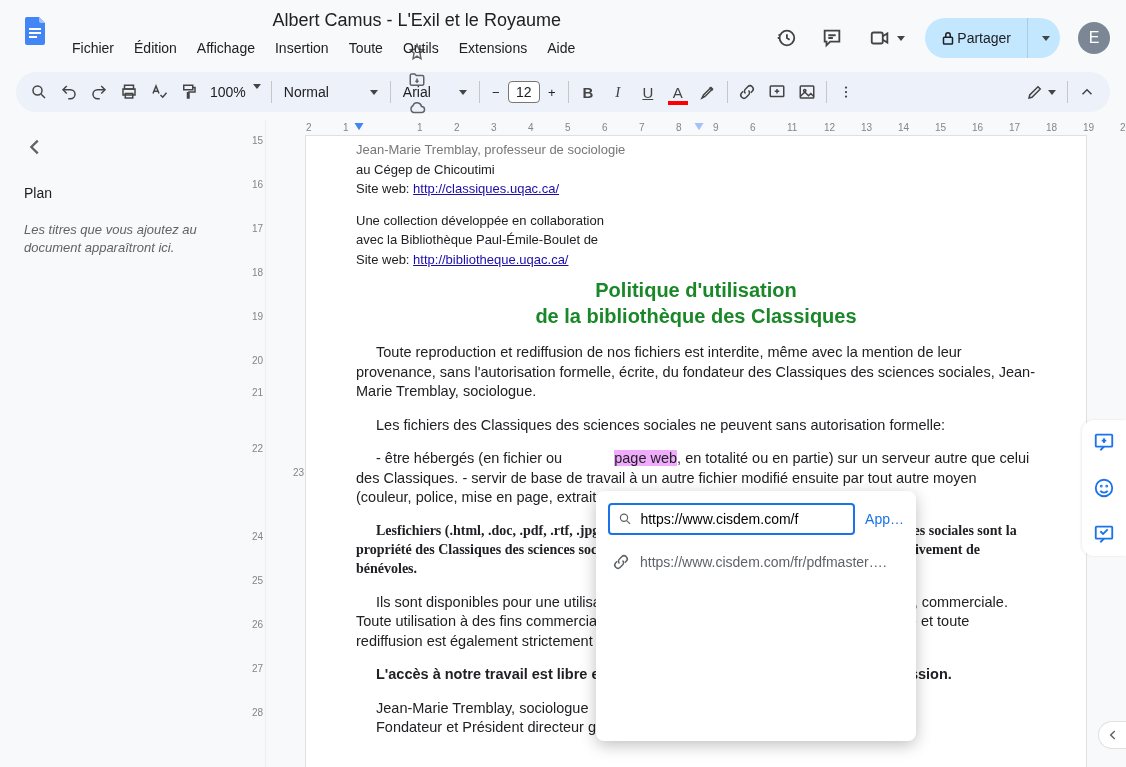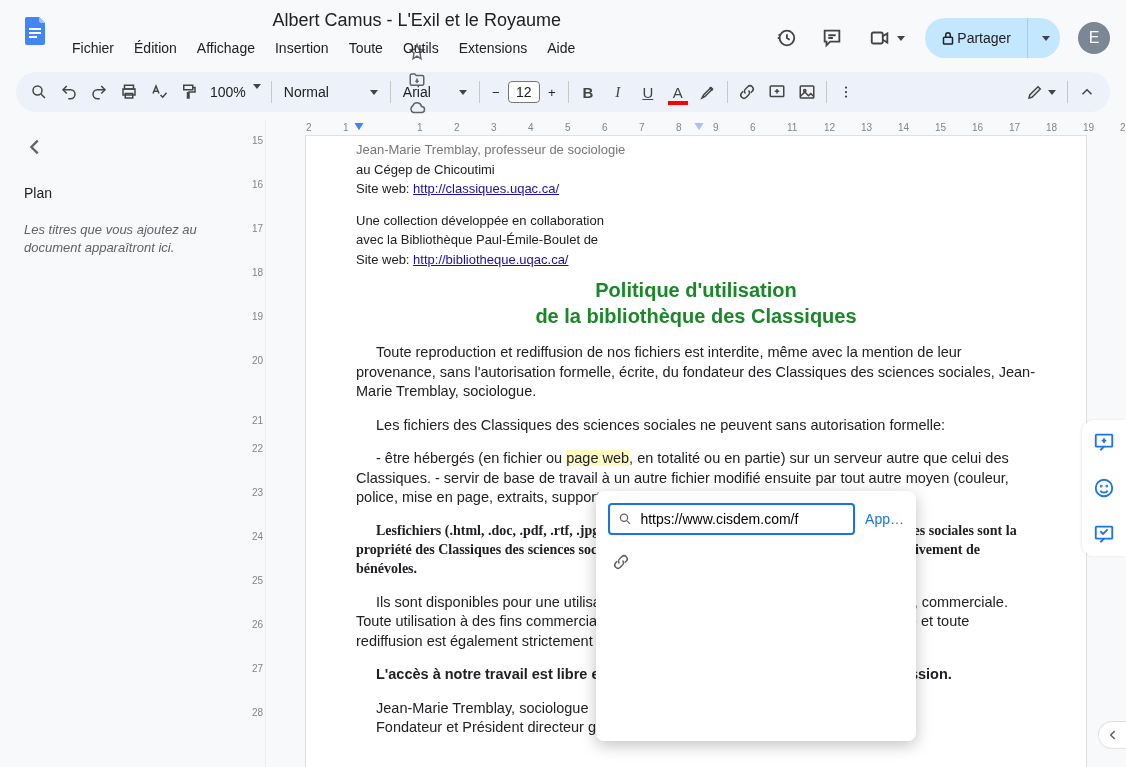--- a/index.html
+++ b/index.html
@@ -49,21 +49,21 @@
 .ruler-h-tick { position: absolute; top: 2px; }
 .ruler-h-marker { position: absolute; top: 3px; width: 10px; height: 9px; }
 
 .page { width: 780px; background: #fff; margin: 0 40px 30px 40px; box-shadow: 0 0 0 1px #e0e0e0; padding: 10px 50px 40px 50px; position: relative; min-height: 640px; }
 .tc { text-align: left; font-family: Liberation Sans, sans-serif; font-size: 13px; line-height: 1.5; }
 .tc a, .body-link { color: #1a0dab; text-decoration: underline; }
 .heading-green { color: #1a8828; font-weight: bold; font-size: 20px; font-family: Arial; text-align: center; line-height: 1.3; margin: 8px 0 14px 0; }
 .para { font-family: Arial; font-size: 14.5px; line-height: 1.35; margin: 14px 0; }
 .indent { text-indent: 20px; }
 .bold-comic { font-family: 'Comic Sans MS', cursive; font-weight: bold; font-size: 14px; }
-.highlight-sel { background: #fef9c3; }
+.highlight-sel { background: #f0abfc; margin-left: 48px; }
 .para b { font-weight: bold; }
 
 .link-popup { position: absolute; background: #fff; border-radius: 8px; box-shadow: 0 4px 16px rgba(0,0,0,0.25); width: 320px; padding: 12px; z-index: 10; }
 .link-search { display: flex; align-items: center; gap: 10px; margin-bottom: 10px; }
 .link-input-wrap { flex: 1; display: flex; align-items: center; border: 2px solid #1a73e8; border-radius: 4px; padding: 6px 8px; gap: 8px; }
 .link-input { border: none; outline: none; font-size: 14px; width: 100%; font-family: Arial; }
 .link-apply { color: #1a73e8; font-size: 14px; font-weight: 500; }
 .link-result { display: flex; align-items: center; gap: 10px; padding: 8px 4px; cursor: pointer; }
 .link-result-text { font-size: 14px; color: #5f6368; font-family: Arial; white-space: nowrap; overflow: hidden; text-overflow: ellipsis; }
 
@@ -285,23 +285,23 @@
 
   <div class="editor-area">
     <div class="ruler-v">
       <div class="ruler-v-inner" id="rv">
           <div class="ruler-v-tick" style="top: 0px;">15</div>
           <div class="ruler-v-tick" style="top: 44px;">16</div>
           <div class="ruler-v-tick" style="top: 88px;">17</div>
           <div class="ruler-v-tick" style="top: 132px;">18</div>
           <div class="ruler-v-tick" style="top: 176px;">19</div>
           <div class="ruler-v-tick" style="top: 220px;">20</div>
-          <div class="ruler-v-tick" style="top: 280px;">21</div>
+          <div class="ruler-v-tick" style="top: 252px;">21</div>
           <div class="ruler-v-tick" style="top: 308px;">22</div>
-          <div class="ruler-v-tick" style="top: 352px;">23</div>
+          <div class="ruler-v-tick" style="top: 332px; margin-left: 41px;">23</div>
           <div class="ruler-v-tick" style="top: 396px; text-align: right;">24</div>
           <div class="ruler-v-tick" style="top: 440px;">25</div>
           <div class="ruler-v-tick" style="top: 484px;">26</div>
           <div class="ruler-v-tick" style="top: 528px;">27</div>
           <div class="ruler-v-tick" style="top: 572px;">28</div>
           <div class="ruler-v-tick" style="top: 616px; margin-top: 20px;">29</div>
         </div>
     </div>
     <div class="doc-scroll">
       <div class="ruler-h" id="rh">
@@ -363,20 +363,21 @@
                 </svg>
               <input class="link-input" value="https://www.cisdem.com/f" style="">
             </div>
             <span class="link-apply">App…</span>
           </div>
           <div class="link-result">
             <svg width="18" height="18" viewBox="0 0 24 24" fill="none" stroke="#5f6368" stroke-width="2">
                 <path d="M10 14a4 4 0 0 1 0-6l3-3a4 4 0 0 1 6 6l-2 2"></path>
                 <path d="M14 10a4 4 0 0 1 0 6l-3 3a4 4 0 0 1-6-6l2-2"></path>
               </svg>
+            <span class="link-result-text">https://www.cisdem.com/fr/pdfmaster….</span>
           </div>
           <div style="height:150px"></div>
         </div>
       </div>
     </div>
   </div>
 </div>
 
 <div class="side-tools">
   <span class="side-tool">

